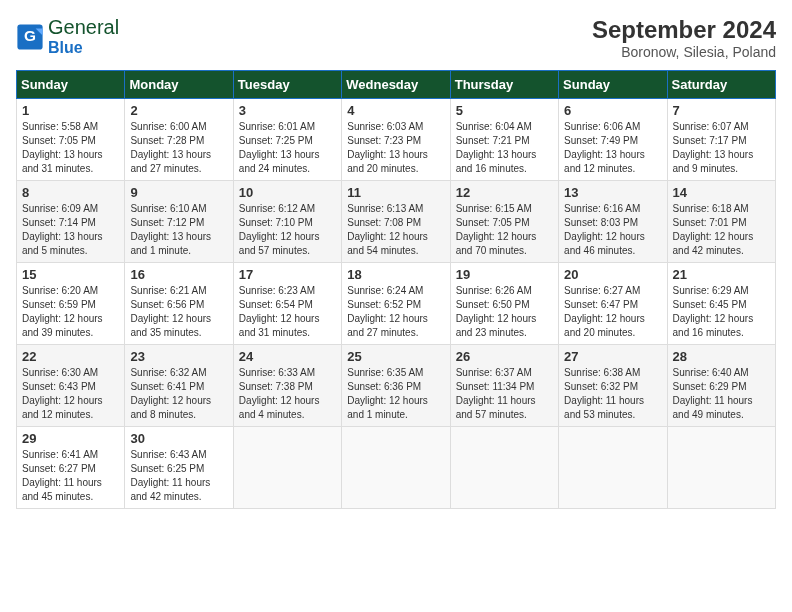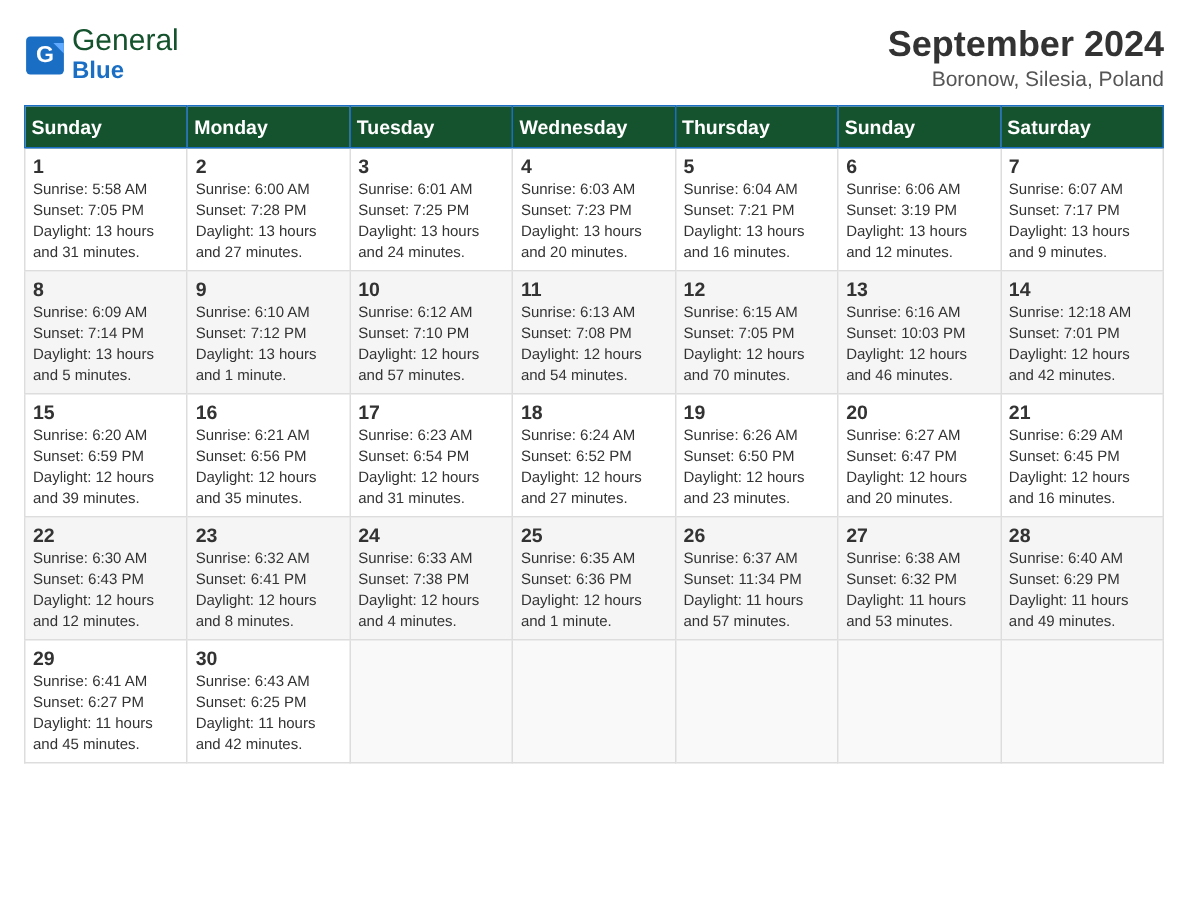--- a/index.html
+++ b/index.html
@@ -149,21 +149,21 @@
         <td>
           <span class="day-num">5</span>
           <div class="cell-text">Sunrise: 6:04 AM</div>
           <div class="cell-text">Sunset: 7:21 PM</div>
           <div class="cell-text">Daylight: 13 hours</div>
           <div class="cell-text">and 16 minutes.</div>
         </td>
         <td>
           <span class="day-num">6</span>
           <div class="cell-text">Sunrise: 6:06 AM</div>
-          <div class="cell-text">Sunset: 3:19 PM</div>
+          <div class="cell-text">Sunset: 7:49 PM</div>
           <div class="cell-text">Daylight: 13 hours</div>
           <div class="cell-text">and 12 minutes.</div>
         </td>
         <td>
           <span class="day-num">7</span>
           <div class="cell-text">Sunrise: 6:07 AM</div>
           <div class="cell-text">Sunset: 7:17 PM</div>
           <div class="cell-text">Daylight: 13 hours</div>
           <div class="cell-text">and 9 minutes.</div>
         </td>
@@ -200,27 +200,27 @@
         <td>
           <span class="day-num">12</span>
           <div class="cell-text">Sunrise: 6:15 AM</div>
           <div class="cell-text">Sunset: 7:05 PM</div>
           <div class="cell-text">Daylight: 12 hours</div>
           <div class="cell-text">and 70 minutes.</div>
         </td>
         <td>
           <span class="day-num">13</span>
           <div class="cell-text">Sunrise: 6:16 AM</div>
-          <div class="cell-text">Sunset: 10:03 PM</div>
+          <div class="cell-text">Sunset: 8:03 PM</div>
           <div class="cell-text">Daylight: 12 hours</div>
           <div class="cell-text">and 46 minutes.</div>
         </td>
         <td>
           <span class="day-num">14</span>
-          <div class="cell-text">Sunrise: 12:18 AM</div>
+          <div class="cell-text">Sunrise: 6:18 AM</div>
           <div class="cell-text">Sunset: 7:01 PM</div>
           <div class="cell-text">Daylight: 12 hours</div>
           <div class="cell-text">and 42 minutes.</div>
         </td>
       </tr>
       <tr>
         <td>
           <span class="day-num">15</span>
           <div class="cell-text">Sunrise: 6:20 AM</div>
           <div class="cell-text">Sunset: 6:59 PM</div>

